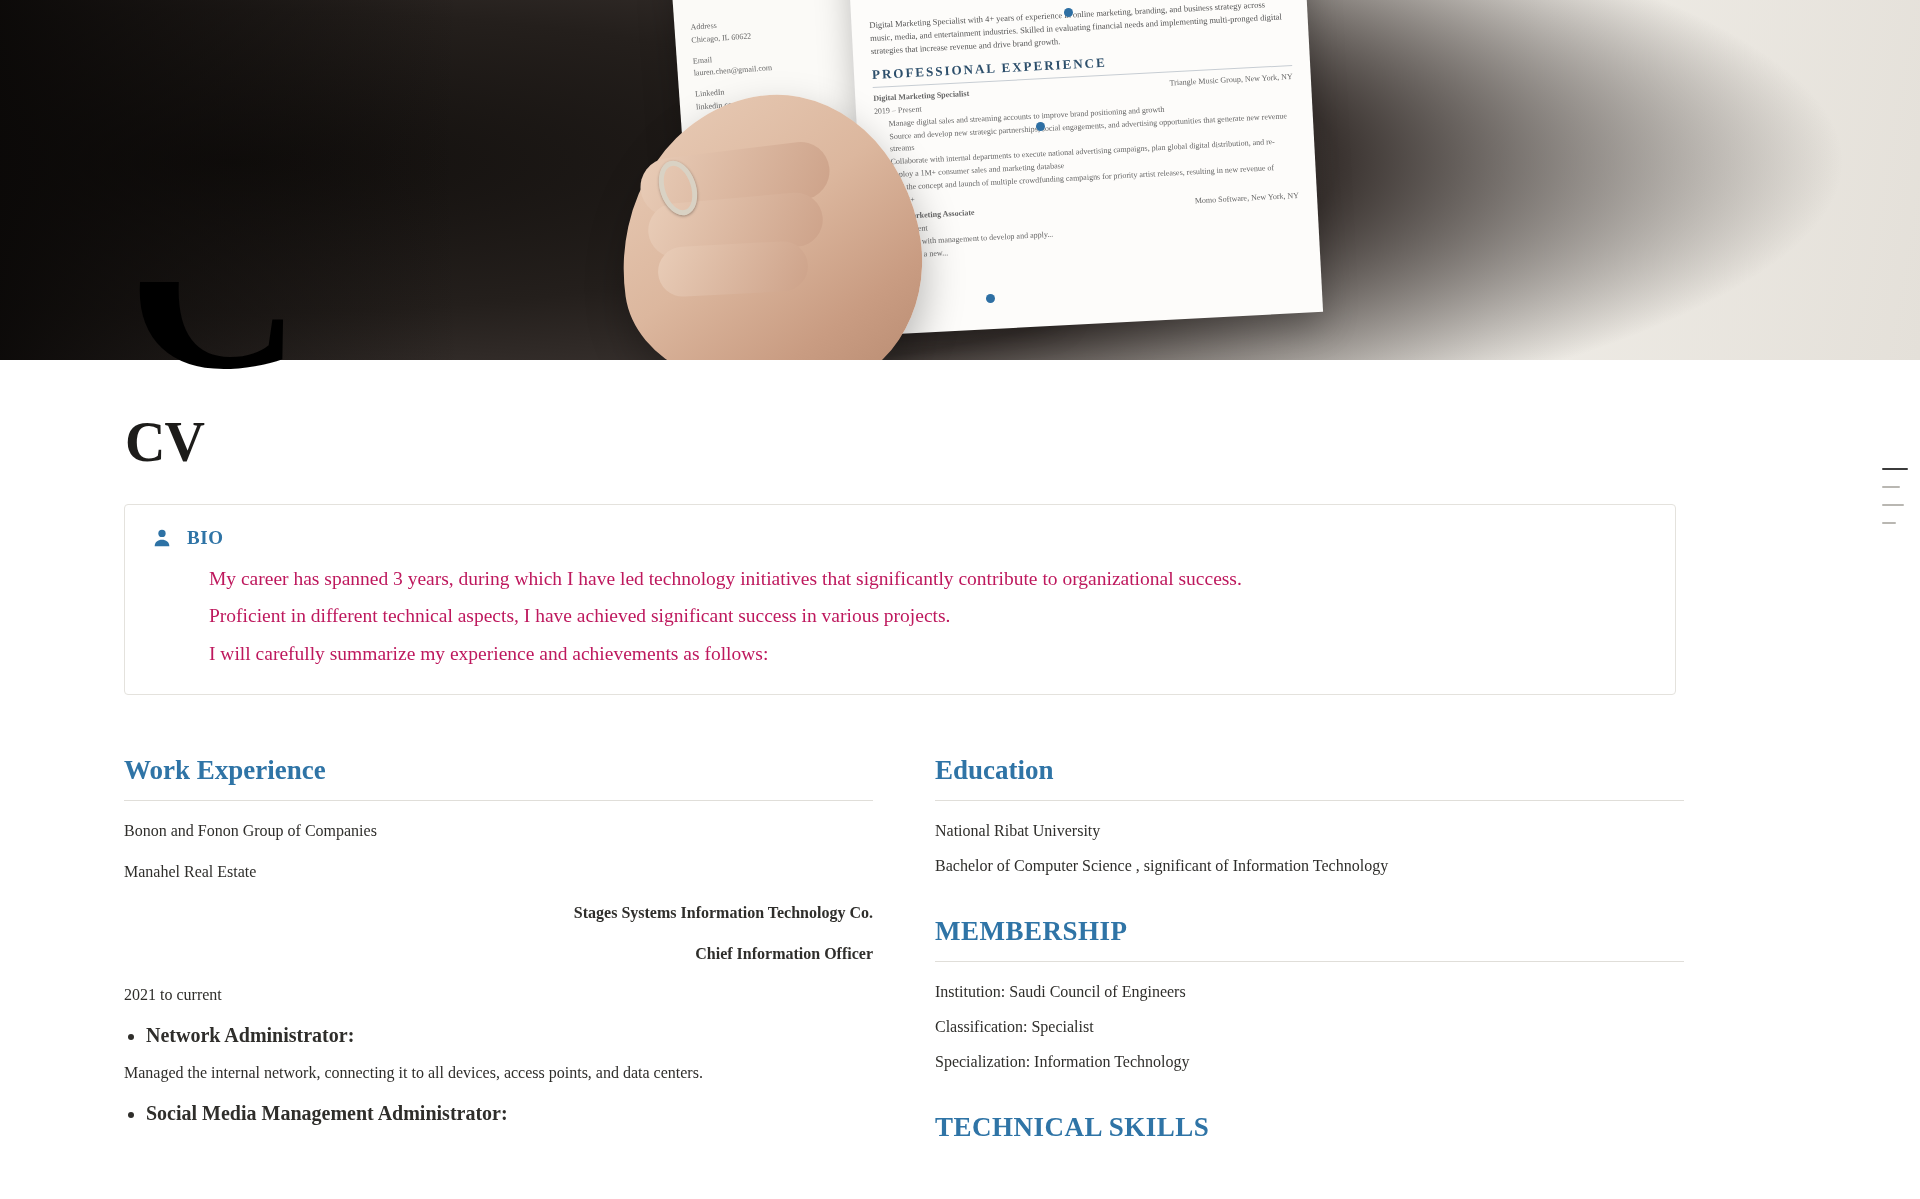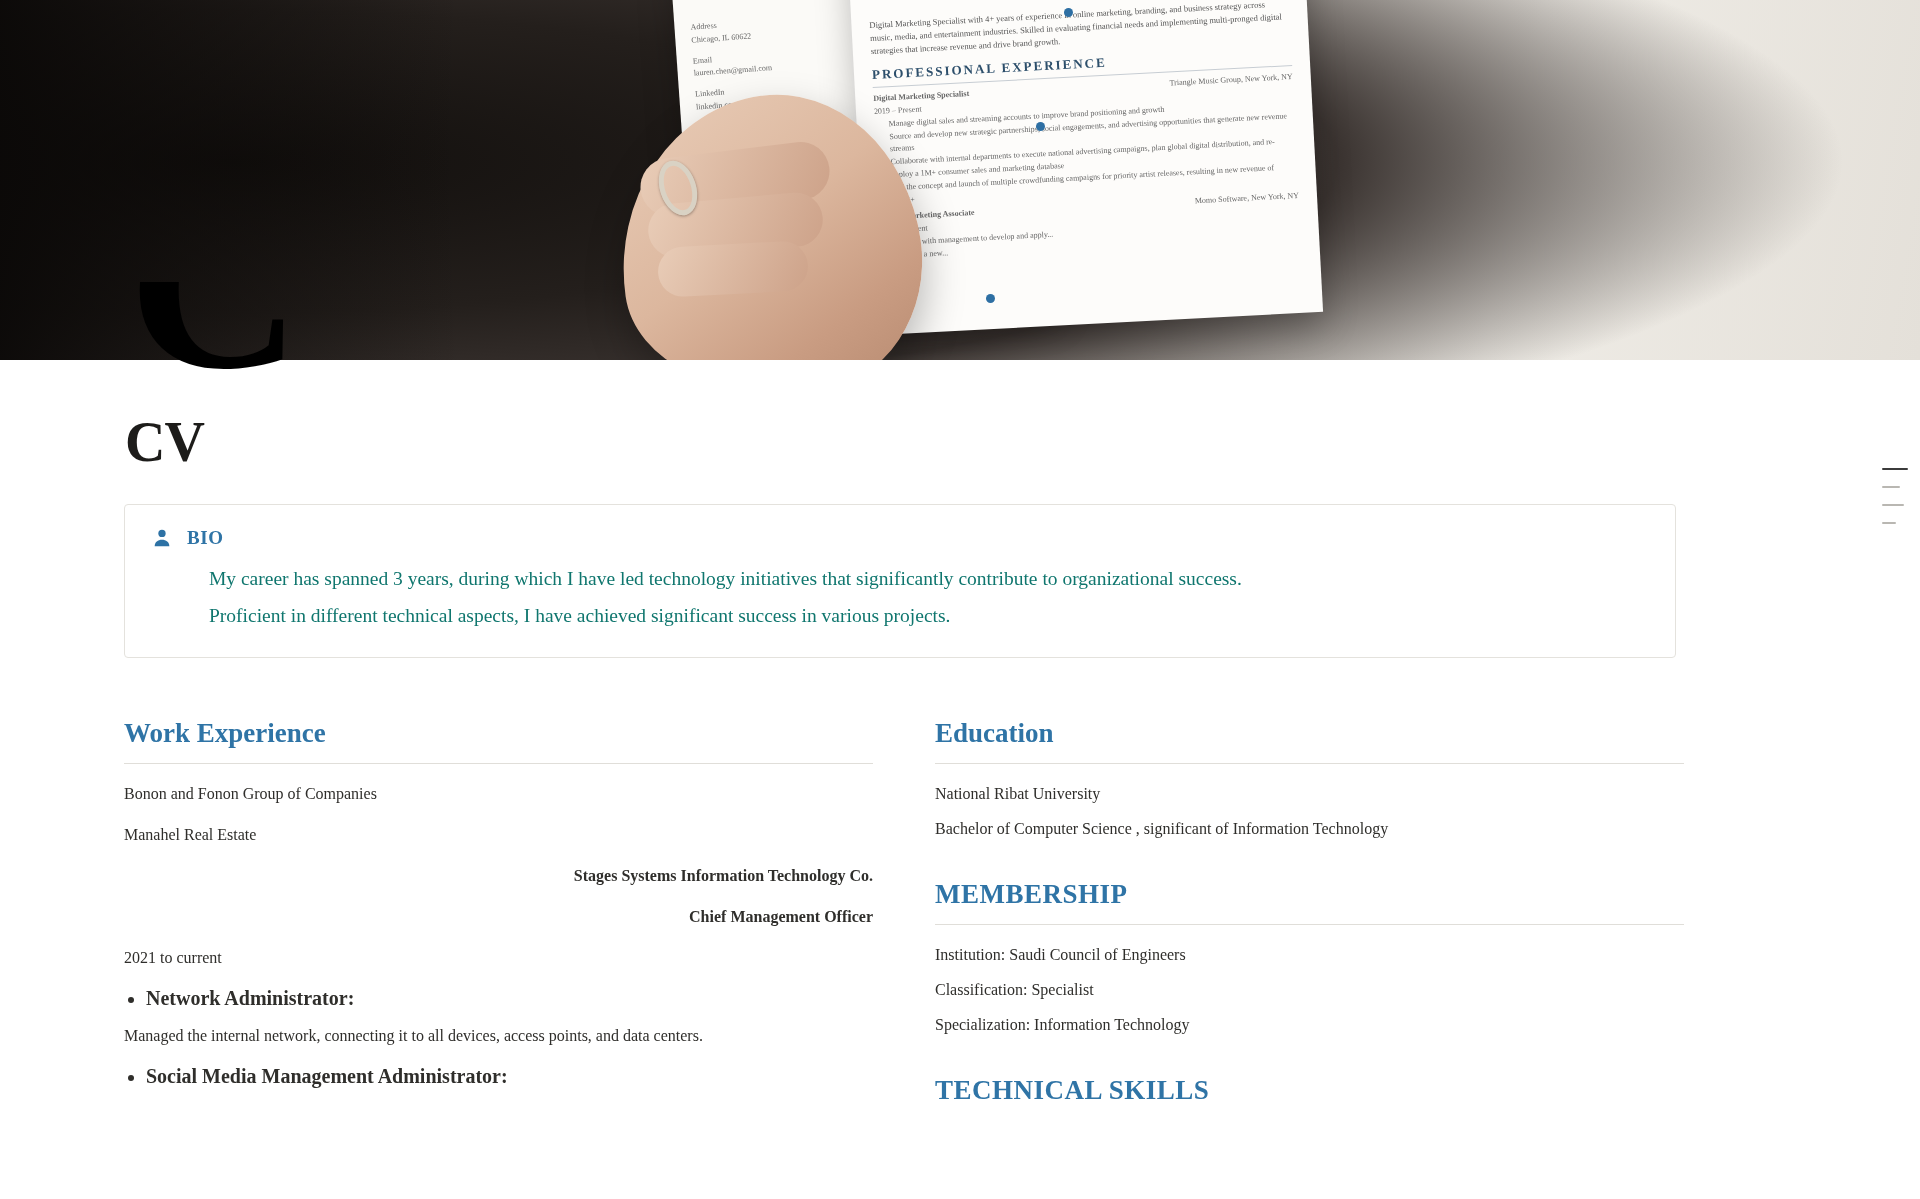--- a/index.html
+++ b/index.html
@@ -161,21 +161,21 @@
   .callout-title {
     color: #2f74a6;
     font-weight: bold;
     font-size: 19px;
     letter-spacing: .6px;
   }
   .callout p {
     margin: 0 0 9px 58px;
     font-size: 19.5px;
     line-height: 1.45;
-    color: #0f766e;
+    color: #be185d;
   }
   .callout p:last-child { margin-bottom: 0; }
 
   
   .cols {
     display: flex;
     margin: 60px 0 0 124px;
     width: 1560px;
     gap: 62px;
   }
@@ -334,32 +334,33 @@
         <span class="ico">
           <svg width="22" height="22" viewBox="0 0 24 24" fill="#2d72a5" aria-hidden="true">
             <circle cx="12" cy="7" r="4"></circle>
             <path d="M4 21c0-4.4 3.6-7 8-7s8 2.6 8 7z"></path>
           </svg>
         </span>
         <span class="callout-title">BIO</span>
       </div>
       <p>My career has spanned 3 years, during which I have led technology initiatives that significantly contribute to organizational success.</p>
       <p>Proficient in different technical aspects, I have achieved significant success in various projects.</p>
+      <p>I will carefully summarize my experience and achievements as follows:</p>
     </div>
 
     <div class="cols">
 
       <div class="col">
         <h2 class="sec">Work Experience</h2>
         <div class="sec-rule"></div>
 
         <p class="line">Bonon and Fonon Group of Companies</p>
         <p class="line">Manahel Real Estate</p>
         <p class="line b">Stages Systems Information Technology Co.</p>
-        <p class="line b">Chief Management Officer</p>
+        <p class="line b">Chief Information Officer</p>
         <p class="line">2021 to current</p>
         <p class="bullet">Network Administrator:</p>
         <p class="line">Managed the internal network, connecting it to all devices, access points, and data centers.</p>
         <p class="bullet">Social Media Management Administrator:</p>
       </div>
 
       <div class="col">
         <h2 class="sec">Education</h2>
         <div class="sec-rule"></div>
         <p class="line tight">National Ribat University</p>

